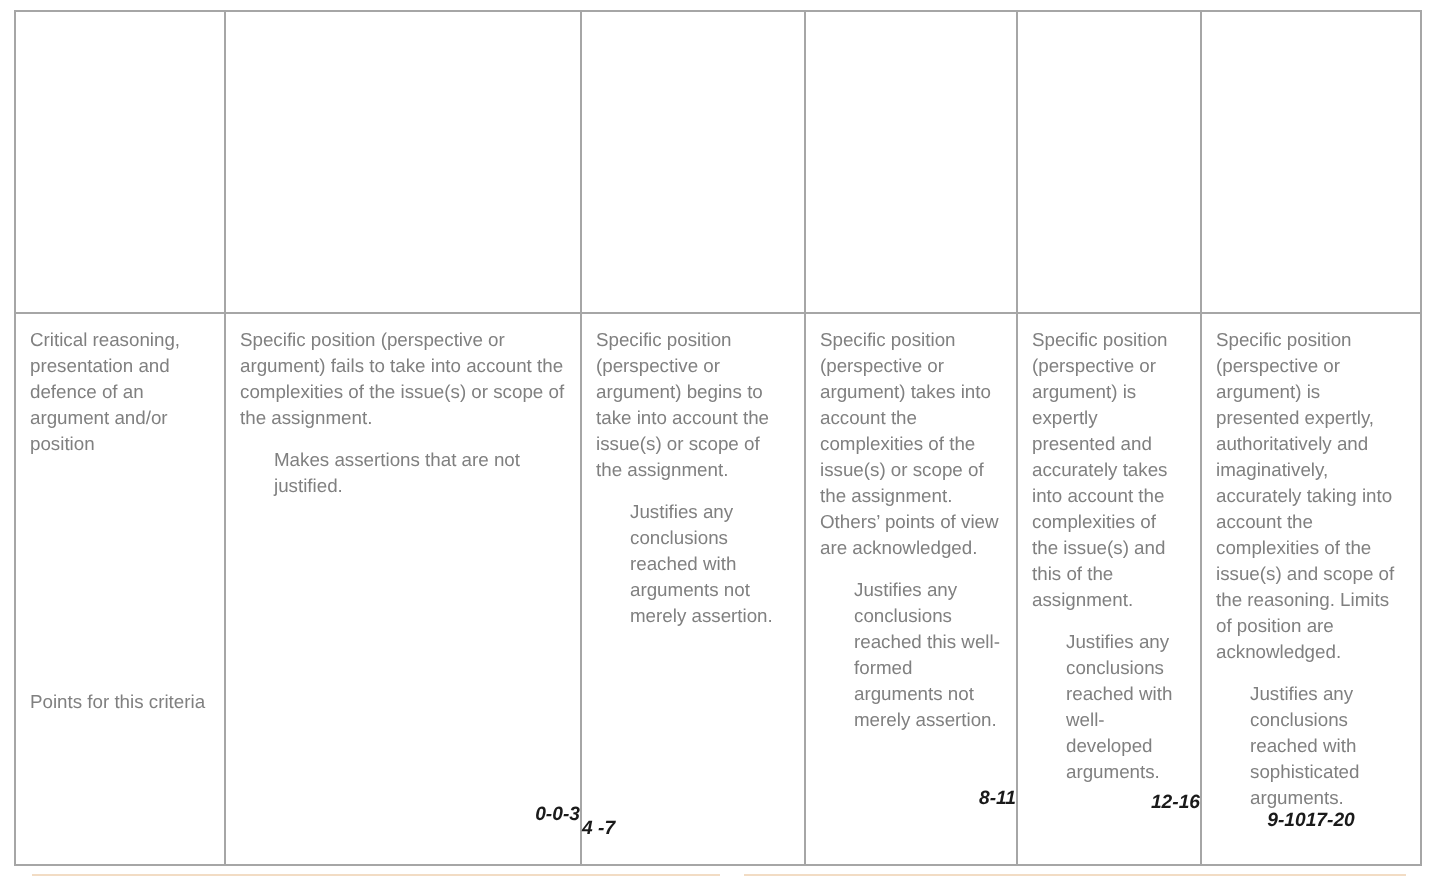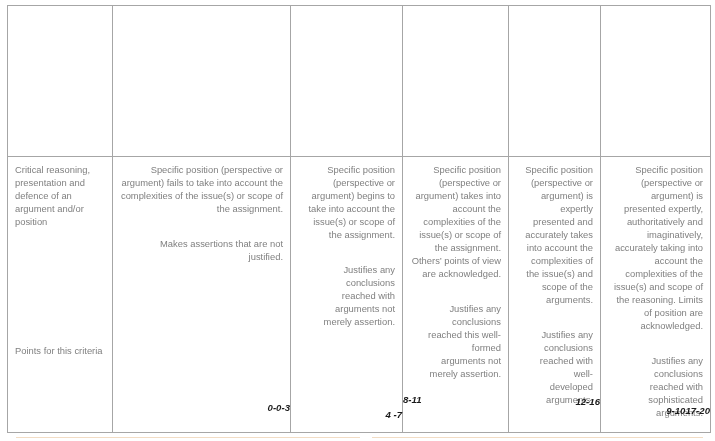--- a/index.html
+++ b/index.html
@@ -58,23 +58,23 @@
     height: 100%;
     box-sizing: border-box;
     padding: 6px 7px 0 7px;
   }
 
   .desc {
     color: #808080;
     font-size: 9.4px;
     line-height: 13.0px;
     margin: 0;
-    text-align: right;
-  }
-  .desc + .desc { margin-top: 22px; padding-left: 17px; }
+    text-align: left;
+  }
+  .desc + .desc { margin-top: 8px; padding-left: 17px; }
 
   
   .crit-title {
     color: #808080;
     font-size: 9.4px;
     line-height: 13.0px;
     margin: 0;
   }
   .points-label {
     position: absolute;
@@ -90,24 +90,24 @@
   .score {
     position: absolute;
     color: #1a1a1a;
     font-weight: bold;
     font-style: italic;
     font-size: 9.6px;
     line-height: 12px;
     white-space: nowrap;
   }
   .score-c2 { left: 0; right: 0; text-align: right; top: 245px; }
-  .score-c3 { left: 0; right: 0; text-align: right; top: 252px; }
-  .score-c4 { left: 0; right: 0; text-align: left; top: 237px; }
+  .score-c3 { left: 0; right: 0; text-align: left; top: 252px; }
+  .score-c4 { left: 0; right: 0; text-align: right; top: 237px; }
   .score-c5 { left: 1px; right: 0; text-align: right; top: 239px; }
-  .score-c6 { left: 0; right: 0; text-align: right; top: 248px; }
+  .score-c6 { left: 0; right: 0; text-align: center; top: 248px; }
 
   
   .next-row-rule {
     position: absolute;
     left: 16px;
     top: 437px;
     width: 687px;
     height: 1px;
     background: #f2dcc4;
   }
@@ -173,21 +173,21 @@
         <td>
           <div class="cell-inner">
             <p class="desc">Specific position (perspective or argument) takes into account the complexities of the issue(s) or scope of the assignment. Others’ points of view are acknowledged.</p>
             <p class="desc">Justifies any conclusions reached this well-formed arguments not merely assertion.</p>
             <div class="score score-c4">8-11</div>
           </div>
         </td>
 
         <td>
           <div class="cell-inner">
-            <p class="desc">Specific position (perspective or argument) is expertly presented and accurately takes into account the complexities of the issue(s) and scope of the arguments.</p>
+            <p class="desc">Specific position (perspective or argument) is expertly presented and accurately takes into account the complexities of the issue(s) and this of the assignment.</p>
             <p class="desc">Justifies any conclusions reached with well-developed arguments.</p>
             <div class="score score-c5">12-16</div>
           </div>
         </td>
 
         <td>
           <div class="cell-inner">
             <p class="desc">Specific position (perspective or argument) is presented expertly, authoritatively and imaginatively, accurately taking into account the complexities of the issue(s) and scope of the reasoning. Limits of position are acknowledged.</p>
             <p class="desc">Justifies any conclusions reached with sophisticated arguments.</p>
             <div class="score score-c6">9-1017-20</div>

